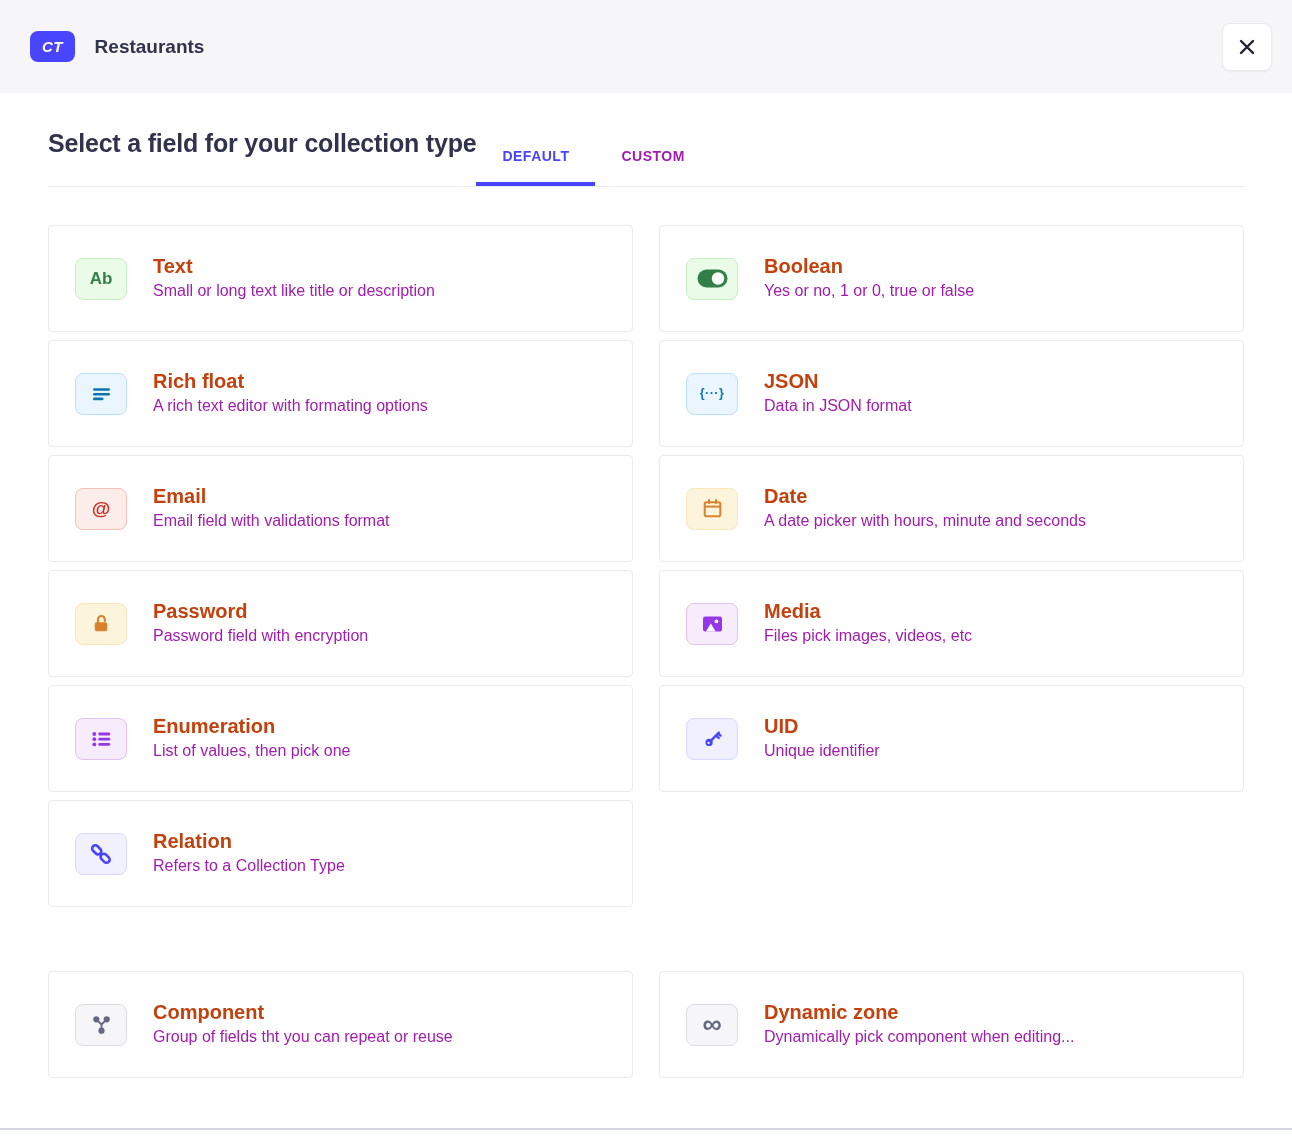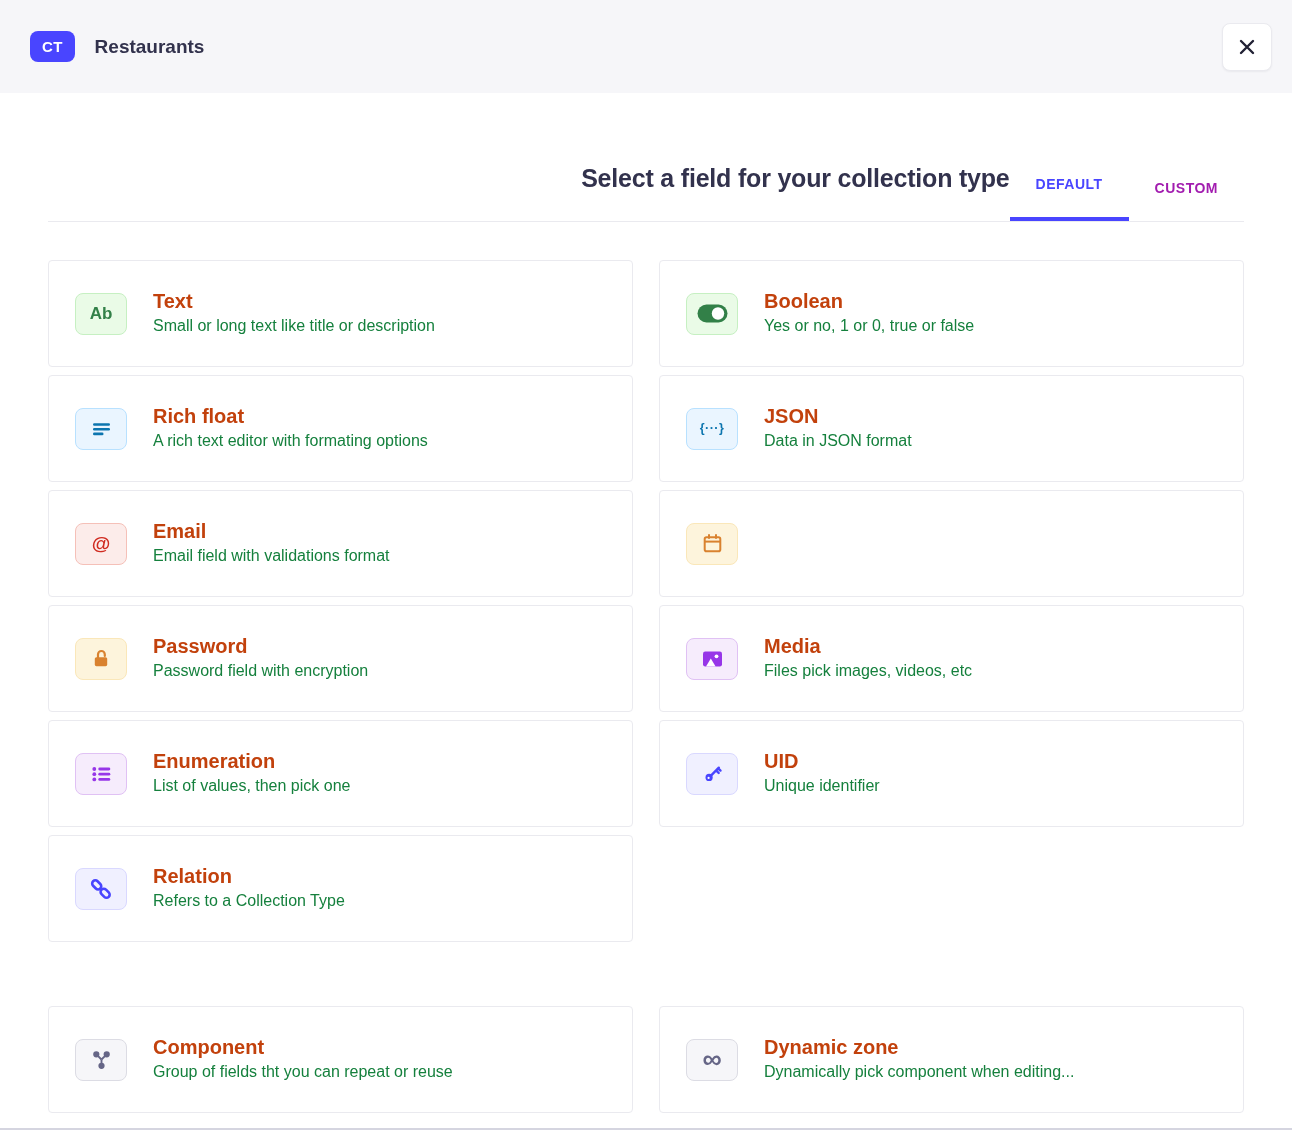--- a/index.html
+++ b/index.html
@@ -16,20 +16,21 @@
     height:93px;
     background:#f6f6f9;
     display:flex;
     align-items:center;
     padding:0 20px 0 30px;
   }
   .ct-badge {
     background:var(--accent,#4945ff);
     color:#fff;
     font-weight:700;
+    font-style:italic;
     font-size:15px;
     border-radius:8px;
     padding:8px 12px;
     line-height:1;
     letter-spacing:.3px;
   }
   .header-title {
     margin-left:20px;
     font-size:19px;
     font-weight:700;
@@ -42,24 +43,24 @@
     border:1px solid #eaeaef;
     border-radius:8px;
     display:flex;align-items:center;justify-content:center;
     cursor:pointer;
     box-shadow:0 1px 2px rgba(33,33,52,.06);
   }
   .close-btn svg { display:block; }
   
   .content { padding:0 48px; }
   .head-row {
-    margin-top:71px;
+    margin-top:36px;
     display:flex;
     align-items:flex-end;
-    justify-content:flex-end;
+    justify-content:flex-start;
     border-bottom:1px solid #eaeaef;
   }
   .page-title {
     font-size:25px;
     font-weight:700;
     letter-spacing:-.2px;
     color:#32324d;
     margin-bottom:28px;
   }
   .tabs { display:flex; }
@@ -69,21 +70,21 @@
     font-family:inherit;
     font-size:14px;
     font-weight:700;
     letter-spacing:.5px;
     color:#a21caf;
     padding:0 26px 22px;
     cursor:pointer;
   }
   .tab.active {
     color:var(--accent,#4945ff);
-    padding-bottom:25px;
+    padding-bottom:18px;
     border-bottom:4px solid var(--accent,#4945ff);
   }
   
   .card-grid {
     display:grid;
     grid-template-columns:1fr 1fr;
     column-gap:26px;
     row-gap:8px;
     margin-top:38px;
   }
@@ -102,21 +103,21 @@
   }
   .icon-box {
     width:52px;height:42px;
     flex:0 0 52px;
     border:1px solid;
     border-radius:8px;
     display:flex;align-items:center;justify-content:center;
   }
   .card-text { margin-left:26px; display:flex; flex-direction:column; gap:3px; }
   .card-title { font-size:20px; font-weight:700; color:#c2410c; line-height:22px; }
-  .card-desc { font-size:16px; color:#15803d; line-height:22px; }
+  .card-desc { font-size:16px; color:#a21caf; line-height:22px; }
   
   .glyph { font-weight:700; line-height:1; }
   .glyph-text { font-size:17px; }
   .glyph-json { font-size:12.5px; letter-spacing:.5px; }
   .glyph-number { font-size:14.5px; letter-spacing:.5px; }
   .glyph-email { font-size:19px; }
   .glyph-dynamiczone { font-size:27px; font-weight:700; }
   
   .bottom-bar {
     position:absolute;
@@ -203,20 +204,24 @@
   </button>
       <button class="card">
     <span class="icon-box" style="background: rgb(253, 244, 220); border-color: rgb(250, 231, 185); color: rgb(217, 130, 47);">
           <svg width="25" height="24" viewBox="0 0 24 24" fill="none" stroke="currentColor">
             <rect x="4.2" y="5.2" width="15.6" height="14" rx="1.8" stroke-width="2"></rect>
             <line x1="4.2" y1="9.6" x2="19.8" y2="9.6" stroke-width="2"></line>
             <line x1="8.5" y1="3" x2="8.5" y2="6" stroke-width="2" stroke-linecap="round"></line>
             <line x1="15.5" y1="3" x2="15.5" y2="6" stroke-width="2" stroke-linecap="round"></line>
           </svg>
         </span>
+    <span class="card-text">
+      <span class="card-title">Date</span>
+      <span class="card-desc">A date picker with hours, minute and seconds</span>
+    </span>
   </button>
       <button class="card">
     <span class="icon-box" style="background: rgb(253, 244, 220); border-color: rgb(250, 231, 185); color: rgb(217, 130, 47);">
           <svg width="24" height="24" viewBox="0 0 24 24">
             <path d="M9 10.5 V7.4 a3.4 3.4 0 0 1 6.8 0 V9" fill="none" stroke="currentColor" stroke-width="2.2" stroke-linecap="round"></path>
             <rect x="5.8" y="10.2" width="12.4" height="9" rx="1.6" fill="currentColor"></rect>
           </svg>
         </span>
     <span class="card-text">
       <span class="card-title">Password</span>

